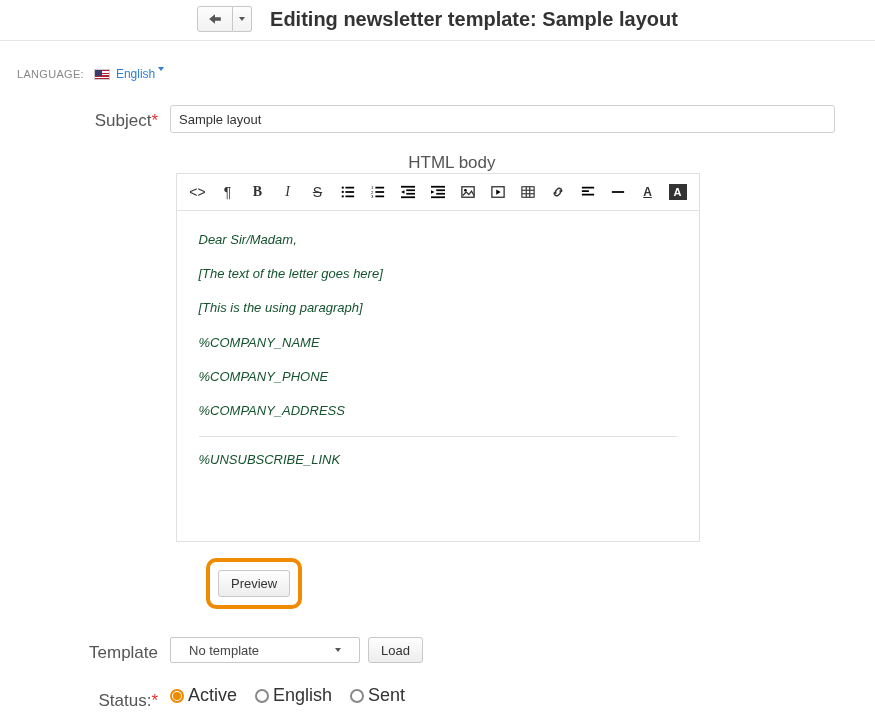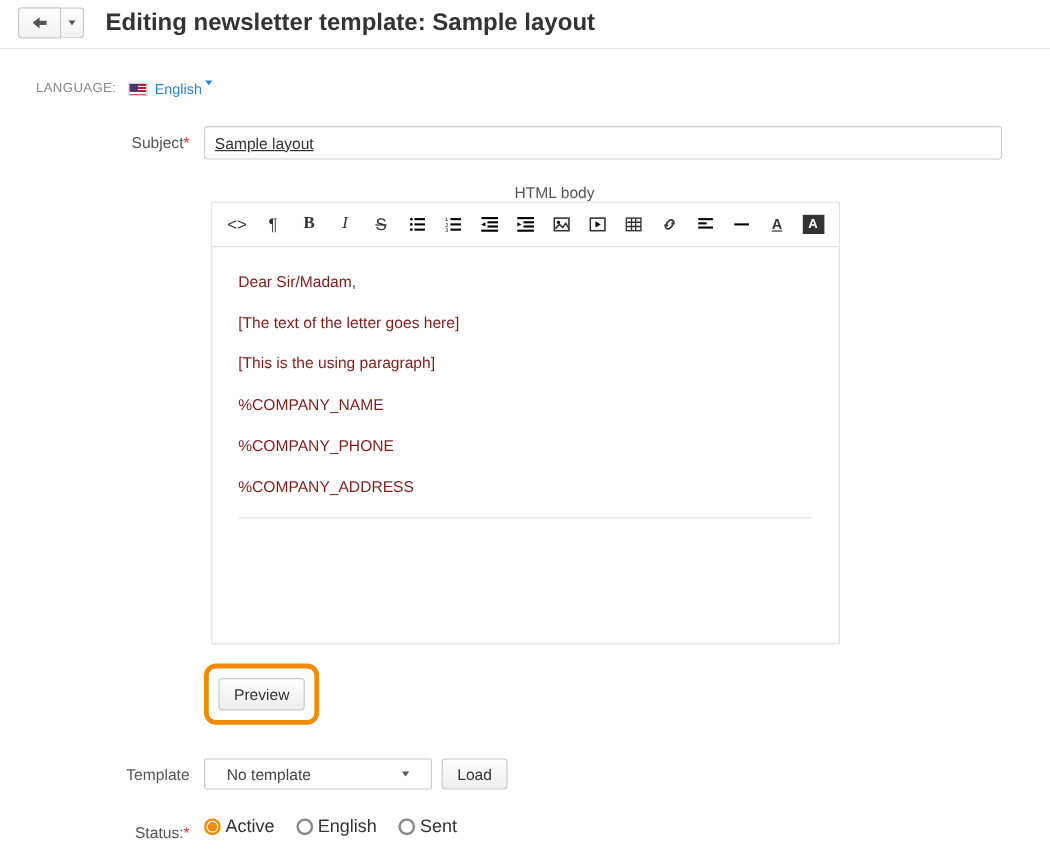--- a/index.html
+++ b/index.html
@@ -11,20 +11,21 @@
     width: 875px;
   }
 
   
   .header-bar {
     display: flex;
     align-items: center;
     padding: 6px 15px 8px 15px;
     border-bottom: 1px solid #e5e5e5;
     background: #fff;
+    justify-content: center;
   }
   .back-btn-group {
     display: flex;
     margin-right: 18px;
   }
   .btn {
     display: inline-flex;
     align-items: center;
     justify-content: center;
     background: linear-gradient(#fdfdfd,#f2f2f2);
@@ -35,21 +36,21 @@
     color: #333;
     cursor: pointer;
     height: 26px;
   }
   .btn:first-child { border-top-right-radius:0; border-bottom-right-radius:0; }
   .btn.split-caret { border-left:0; border-top-left-radius:0; border-bottom-left-radius:0; padding:5px 6px; }
   .header-title { font-size: 20px; font-weight: bold; color: #333; }
 
   
   .lang-row {
-    padding: 26px 30px 10px 30px;
+    padding: 26px 30px 10px 17px;
     display: flex;
     align-items: center;
     font-size: 11px;
     color: #888;
   }
   .lang-label { letter-spacing: 0.3px; margin-right: 10px; }
   .flag {
     width: 16px; height: 11px;
     background: linear-gradient(to bottom,#b22234 0 15%,#fff 15% 30%,#b22234 30% 45%,#fff 45% 60%,#b22234 60% 75%,#fff 75% 90%,#b22234 90% 100%);
     position: relative;
@@ -69,29 +70,29 @@
     border-top:4px solid currentColor;
   }
   .caret-dark { border-top-color:#555; }
 
   
   .form-area { padding: 14px 30px 30px 30px; }
   .form-row { display:flex; align-items:flex-start; margin-bottom: 14px; }
   .form-row.top-align { align-items:center;flex-direction:column; }
   .form-label {
     width: 140px; text-align:right; padding-right:12px;
-    font-size:13px; color:#555; padding-top:6px;
+    font-size:17px; color:#555; padding-top:6px;
   }
   .req { color:#d33; }
   .form-field { flex:1; max-width: 665px; }
 
   .text-input {
     width:100%; height:28px; padding:4px 8px;
     border:1px solid #d0d0d0; border-radius:3px;
-    font-size:13px; color:#333;text-decoration:underline;
+    font-size:13px; color:#333;
   }
 
   
   .editor-wrap { border:1px solid #e0e0e0; }
   .toolbar {
     display:flex; align-items:center; padding:6px 6px;
     border-bottom:1px solid #e0e0e0; gap:0;
     background:#fff;
   }
   .tb-btn {
@@ -102,22 +103,23 @@
   .tb-bold { font-weight:bold; font-family:Georgia,serif; }
   .tb-italic { font-style:italic; font-family:Georgia,serif; }
   .tb-strike { text-decoration:line-through; }
   .tb-btn.invert {
     background:#333; color:#fff; width:18px; height:16px; font-size:11px;
     margin:0 6px; font-weight:bold;
   }
   .tb-btn.small-letter { font-size:12px; font-weight:bold; }
 
   .editor-body {
-    padding: 20px 22px 22px 22px; font-size:13px; color:#7f1d1d; line-height:1.4;
+    padding: 20px 22px 22px 22px; font-size:13px; color:#14532d; line-height:1.4;
     min-height: 330px;
+    font-style: italic;
   }
   .editor-body p { margin-bottom:16px; }
   .editor-body hr { border:none; border-top:1px solid #e0e0e0; margin:14px 0; }
 
   
   .preview-wrap {
     border:4px solid #f08a00; border-radius:10px;
     display:inline-block; padding:8px 8px;  
     margin-left: 0;
   }
@@ -137,34 +139,34 @@
   .btn-load {
     background: linear-gradient(#fefefe,#ededed);
     border:1px solid #c8c8c8; border-radius:3px;
     padding:4px 12px; font-size:13px; color:#333; cursor:pointer;
     margin-left:8px; height:26px;
   }
 
   
   .radio-row { display:flex; align-items:center; gap:18px; }
   .radio {
-    display:inline-flex; align-items:center; gap:4px; font-size:15px; color:#333;
+    display:inline-flex; align-items:center; gap:4px; font-size:18px; color:#333;
     cursor:pointer;
   }
   .radio .dot {
     width:14px; height:14px; border:2px solid #888; border-radius:50%;
     display:inline-block; position:relative; background:#fff;
   }
   .radio.checked .dot { border-color:#f08a00; }
   .radio.checked .dot::after {
     content:""; width:8px; height:8px; background:#f08a00;
     border-radius:50%; position:absolute; top:1px; left:1px;
   }
 
-  .form-row.spaced-top { margin-top: 16px; }
+  .form-row.spaced-top { margin-top: 16px; gap: 36px; }
   .form-row.template-row { margin-top: 28px; margin-bottom: 22px; }
 
   .back-arrow-svg { width:14px; height:12px; }
 </style>
 </head>
 <body>
 
 <div class="header-bar">
   <div class="back-btn-group">
     <div class="btn">
@@ -290,20 +292,21 @@
           <span class="tb-btn invert">A</span>
         </div>
         <div class="editor-body">
           <p>Dear Sir/Madam,</p>
           <p>[The text of the letter goes here]</p>
           <p>[This is the using paragraph]</p>
           <p>%COMPANY_NAME</p>
           <p>%COMPANY_PHONE</p>
           <p>%COMPANY_ADDRESS</p>
           <hr>
+          <p>%UNSUBSCRIBE_LINK</p>
         </div>
       </div>
     </div>
   </div>
 
   <div class="form-row spaced-top">
     <div class="form-label"></div>
     <div class="form-field">
       <div class="preview-wrap">
         <button class="btn-preview">Preview</button>

